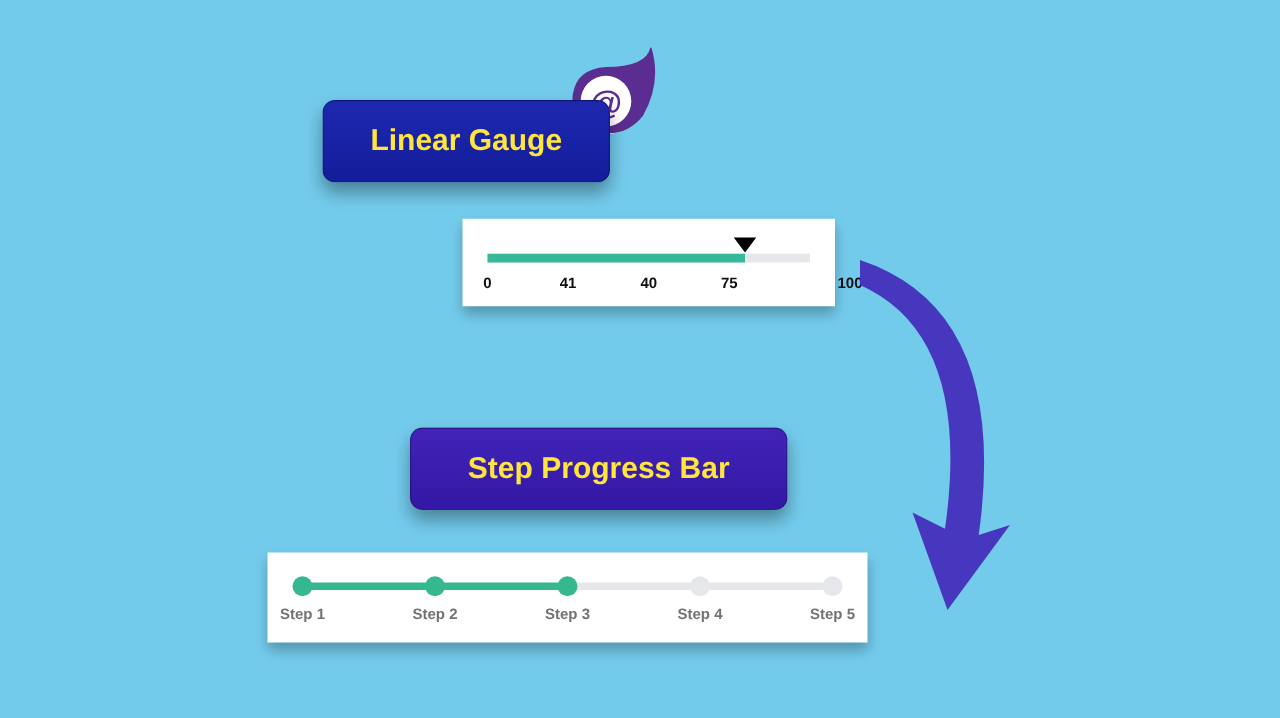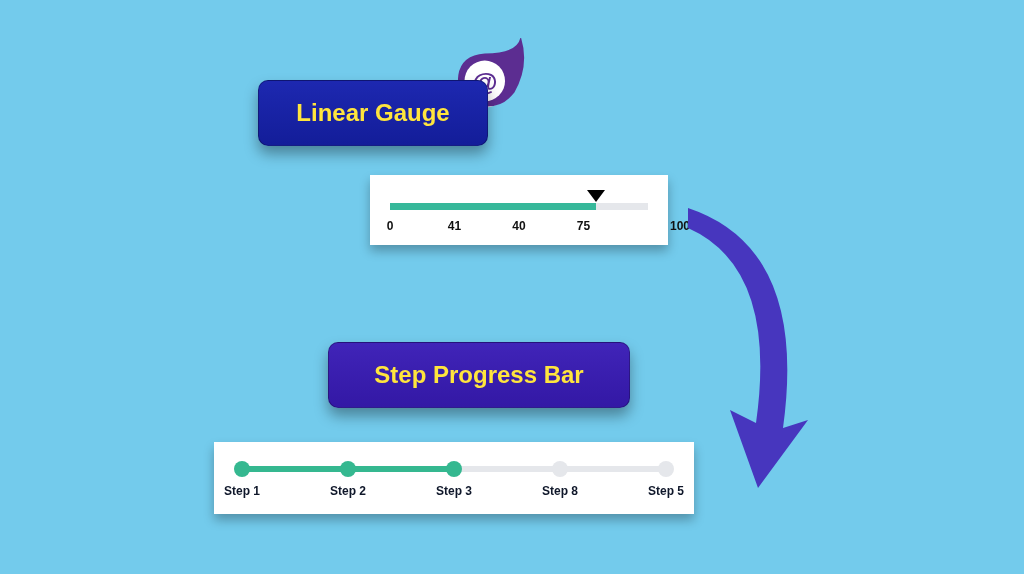--- a/index.html
+++ b/index.html
@@ -136,21 +136,21 @@
   }
   .step-dot.done {
     background: #35b890;
   }
   .step-label {
     position: absolute;
     top: 18px;
     transform: translateX(-50%);
     font-size: 12px;
     font-weight: 700;
-    color: #0f172a;
+    color: #737373;
     white-space: nowrap;
   }
   .arrow {
     position: absolute;
     left: 668px;
     top: 188px;
     width: 160px;
     height: 310px;
   }
 </style>
@@ -194,21 +194,21 @@
         <div class="step-seg done" style="left: 25%; width: 25%;"></div>
         <div class="step-seg" style="left: 50%; width: 25%;"></div>
         <div class="step-seg" style="left: 75%; width: 25%;"></div>
         <div class="step-dot done" style="left: 0%;"></div>
         <div class="step-label" style="left: 0%;">Step 1</div>
         <div class="step-dot done" style="left: 25%;"></div>
         <div class="step-label" style="left: 25%; text-align: center;">Step 2</div>
         <div class="step-dot done" style="left: 50%;"></div>
         <div class="step-label" style="left: 50%;">Step 3</div>
         <div class="step-dot" style="left: 75%;"></div>
-        <div class="step-label" style="left: 75%;">Step 8</div>
+        <div class="step-label" style="left: 75%;">Step 4</div>
         <div class="step-dot" style="left: 100%;"></div>
         <div class="step-label" style="left: 100%;">Step 5</div>
       </div>
   </div>
 
   <svg class="arrow" viewBox="0 0 160 310">
     <path d="M 20 20 Q 140 60 115 240 L 140 232 L 90 300 L 62 222 L 88 235 Q 110 80 20 40 Z" fill="#4736be"></path>
   </svg>
 
 </div>

